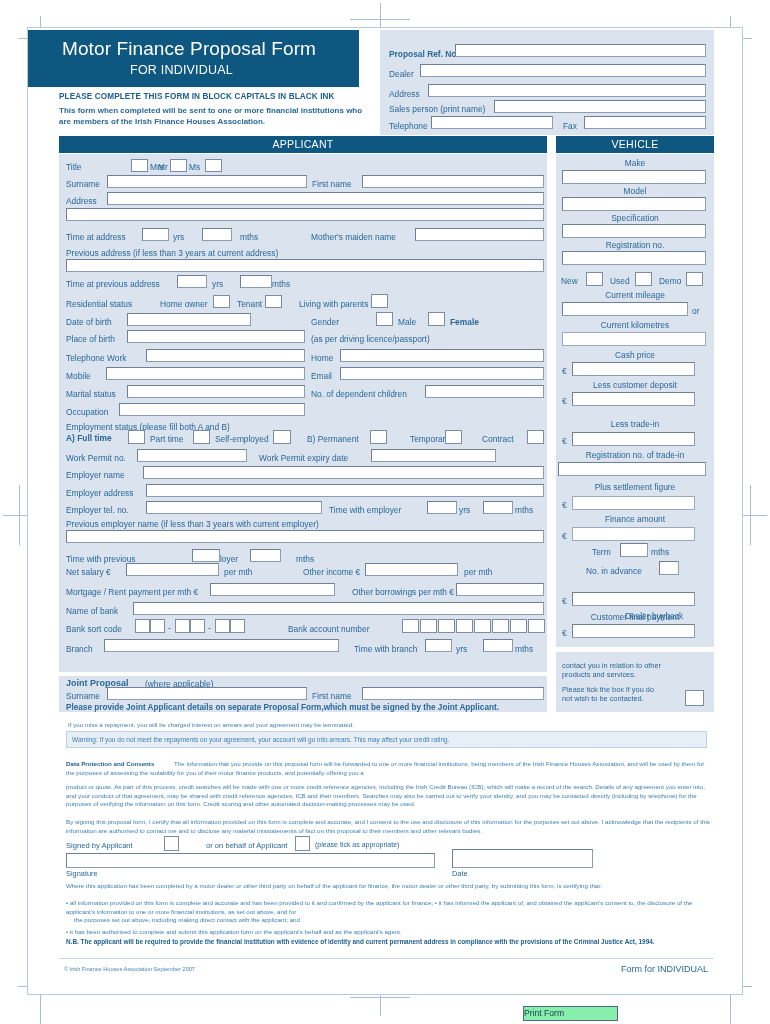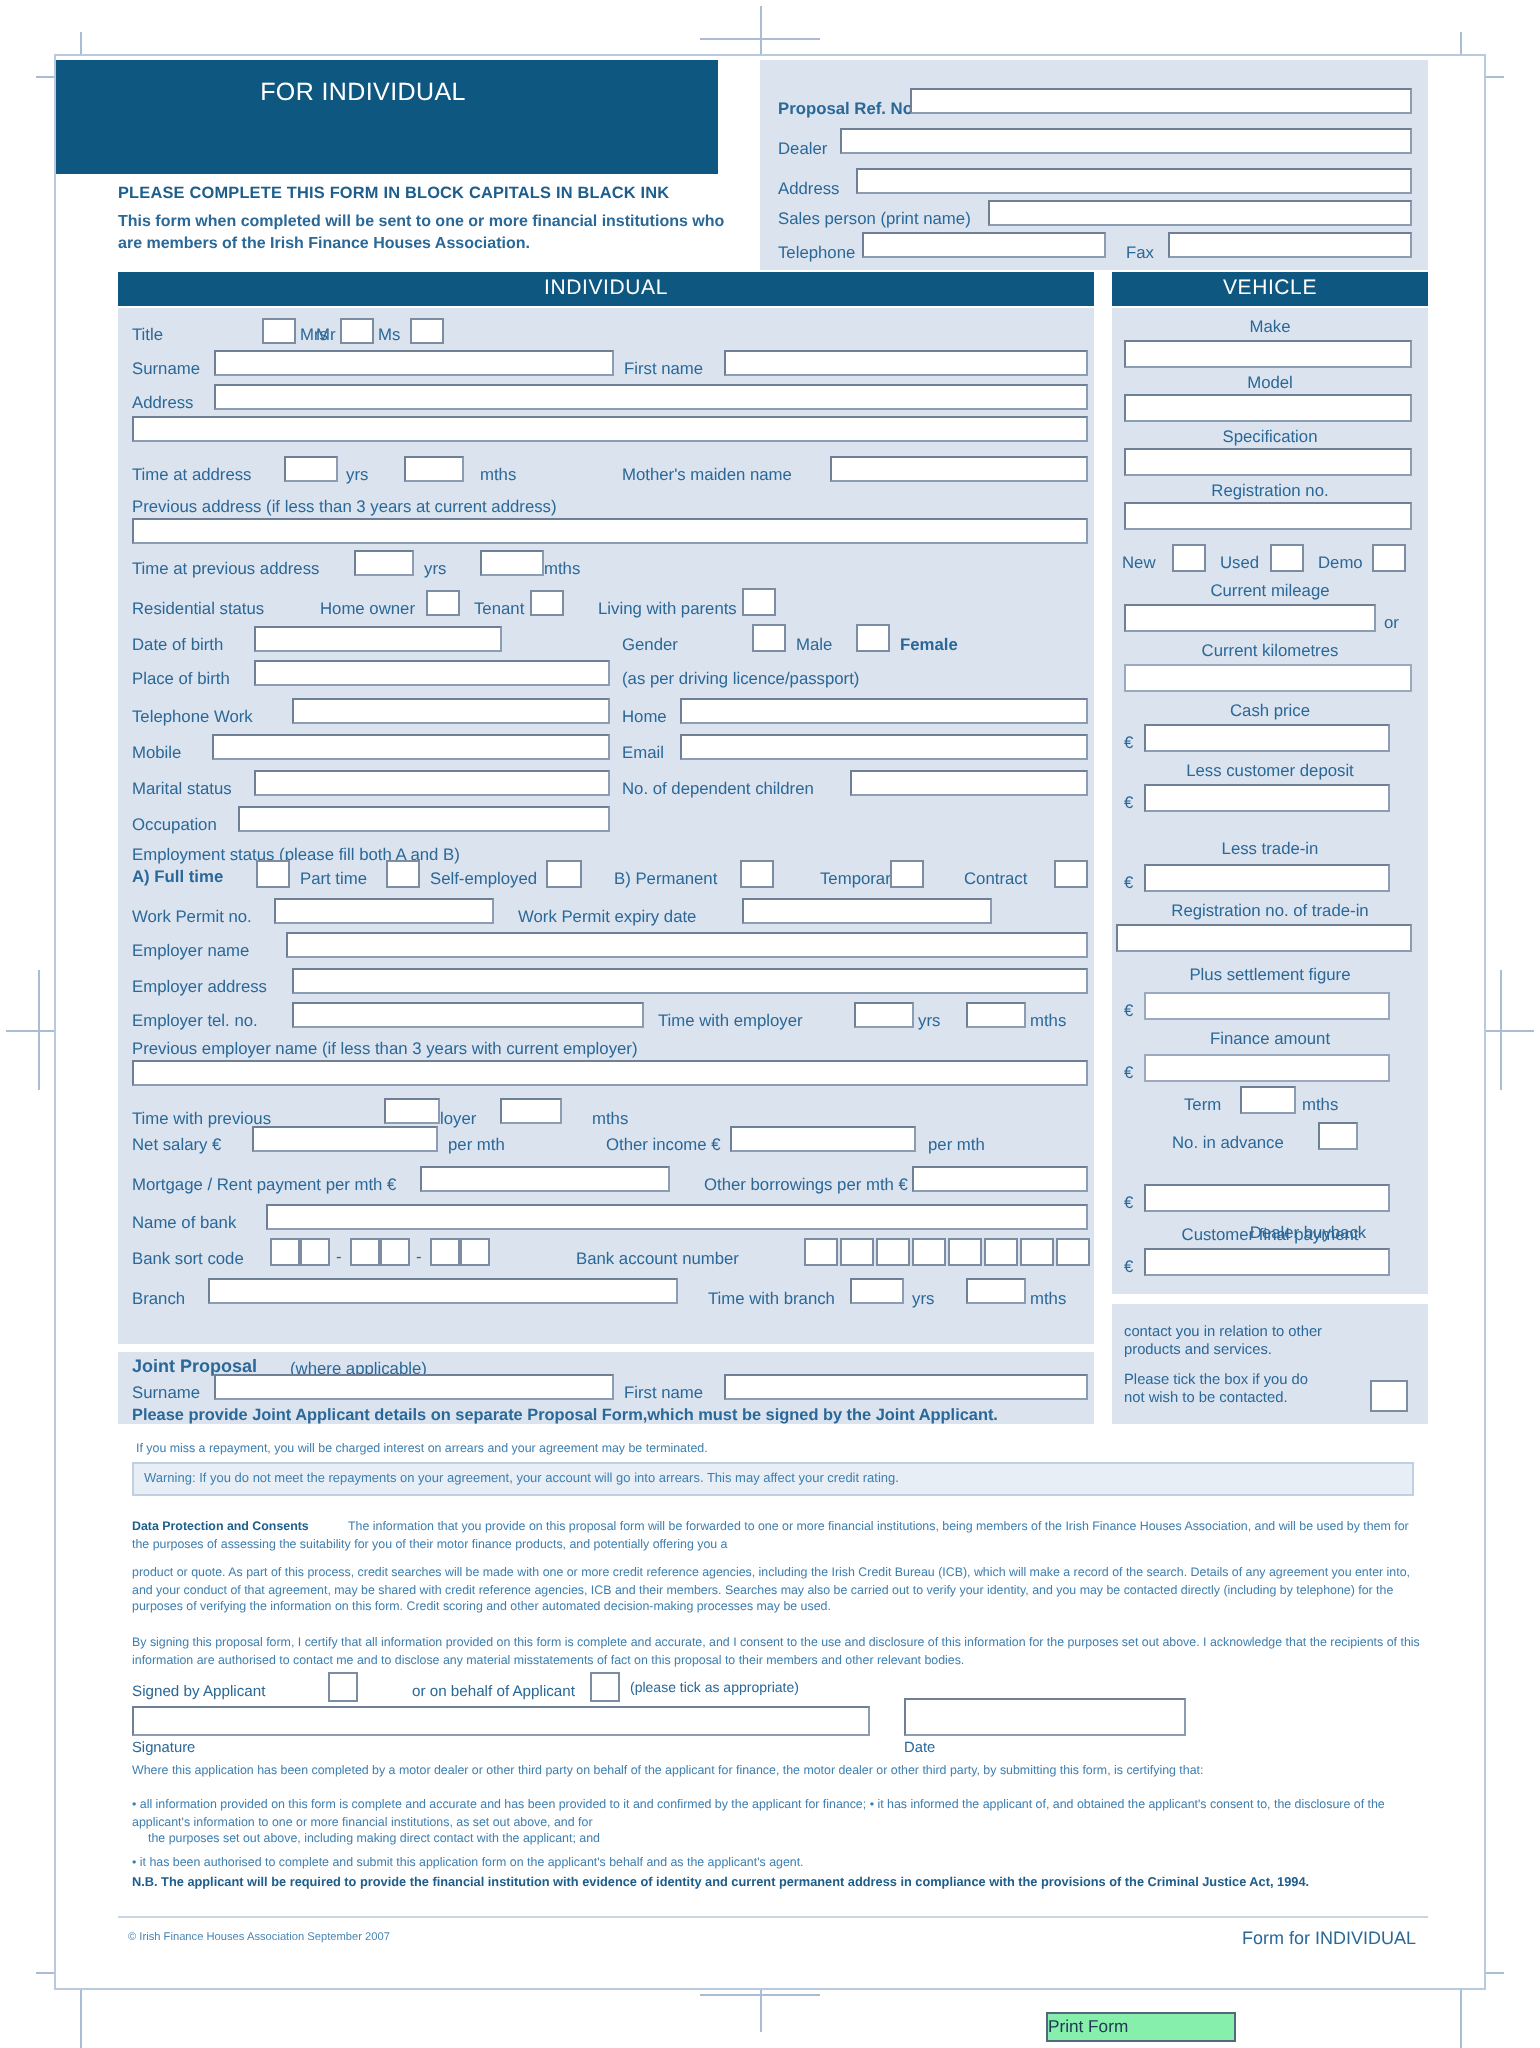--- a/index.html
+++ b/index.html
@@ -114,20 +114,21 @@
     <i class="rm-v" style="left:30px;top:0;height:38px;"></i>
   </div>
   <div class="regmark" style="left:640px;top:900px;width:130px;height:124px;">
     <i class="rm-h" style="left:20px;top:86px;width:92px;"></i>
     <i class="rm-v" style="left:90px;top:62px;height:62px;"></i>
   </div>
 
   <div class="formbody"></div>
 
   <div class="titlebar">
+    <div class="t1">Motor Finance Proposal Form</div>
     <div class="t2">FOR INDIVIDUAL</div>
   </div>
 
   <div class="instr">
     <div class="i1">PLEASE COMPLETE THIS FORM IN BLOCK CAPITALS IN BLACK INK</div>
     <div class="i2">This form when completed will be sent to one or more financial institutions who are members of the Irish Finance Houses Association.</div>
   </div>
 
   <div class="dealerpanel"></div>
   <div class="lbl" style="left:389px;top:49px;font-weight:bold;">Proposal Ref. No.</div>
@@ -136,21 +137,21 @@
   <div class="fld" style="left:420px;top:64px;width:286px;height:13px;"></div>
   <div class="lbl" style="left:389px;top:89px;">Address</div>
   <div class="fld" style="left:428px;top:84px;width:278px;height:13px;"></div>
   <div class="lbl" style="left:389px;top:104px;">Sales person (print name)</div>
   <div class="fld" style="left:494px;top:100px;width:212px;height:13px;"></div>
   <div class="lbl" style="left:389px;top:121px;">Telephone</div>
   <div class="fld" style="left:431px;top:116px;width:122px;height:13px;"></div>
   <div class="lbl" style="left:563px;top:121px;">Fax</div>
   <div class="fld" style="left:584px;top:116px;width:122px;height:13px;"></div>
 
-  <div class="secbar" style="left:59px;top:136px;width:488px;height:17px;">INDIVIDUAL</div>
+  <div class="secbar" style="left:59px;top:136px;width:488px;height:17px;">APPLICANT</div>
   <div class="secbar" style="left:556px;top:136px;width:158px;height:17px;">VEHICLE</div>
 
   <div class="applicant"></div>
 
   <div class="lbl" style="left:66px;top:162px;">Title</div>
   <div class="lbl" style="left:115px;top:162px;padding-left:43px;">Mr</div>
   <div class="box" style="left:131px;top:159px;width:17px;height:13px;"></div>
   <div class="lbl" style="left:150px;top:162px;">Mrs</div>
   <div class="box" style="left:170px;top:159px;width:17px;height:13px;"></div>
   <div class="lbl" style="left:189px;top:162px;">Ms</div>

